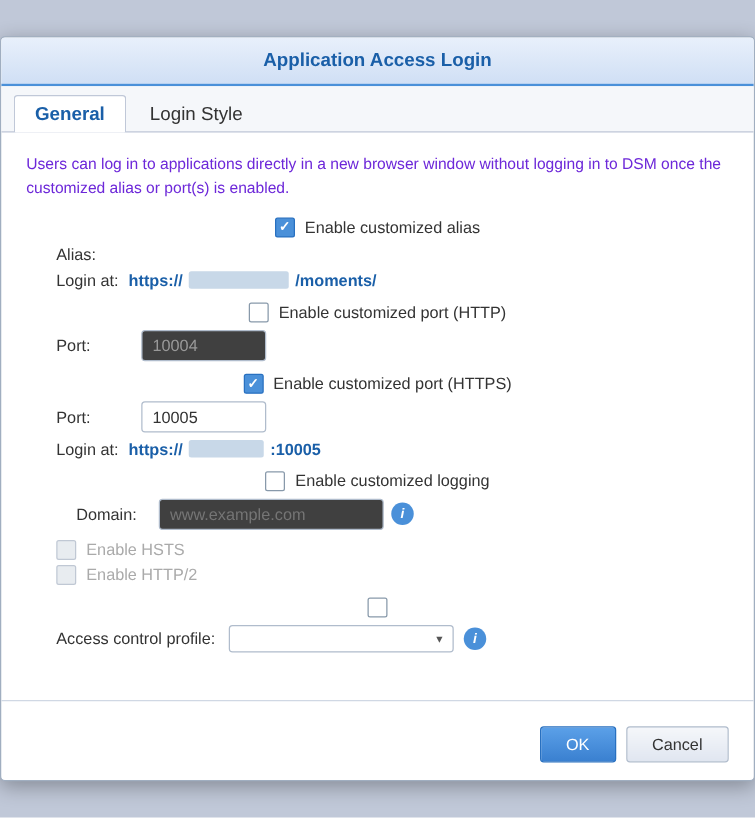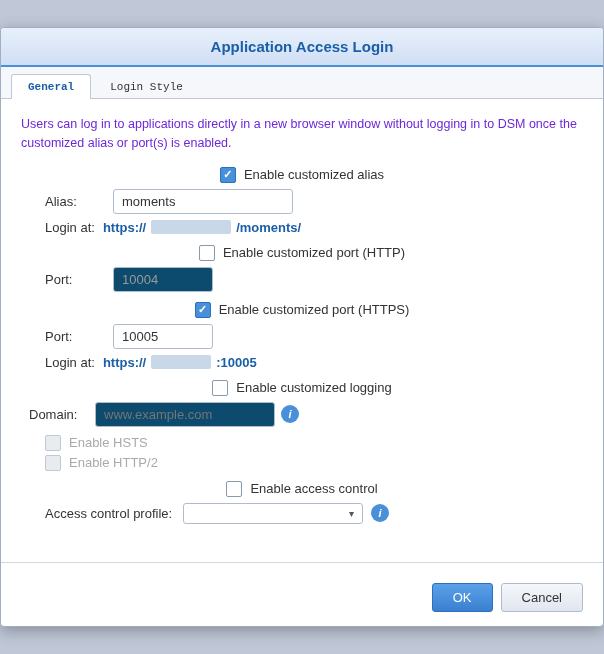--- a/index.html
+++ b/index.html
@@ -36,26 +36,25 @@
       padding: 0 10px;
       gap: 2px;
       padding-top: 6px;
     }
     .tab {
       padding: 6px 16px;
       cursor: pointer;
       border: 1px solid transparent;
       border-bottom: none;
       border-radius: 3px 3px 0 0;
-      font-size: 11px;
+      font-size: 15px;
       color: #333;
       background: transparent;
       position: relative;
       bottom: -1px;
-      font-family: Liberation Mono, monospace;
     }
     .tab.active {
       background: #fff;
       border-color: #c0c8d8;
       border-bottom-color: #fff;
       color: #1a5fa8;
       font-weight: bold;
     }
     .content {
       padding: 16px 20px;
@@ -96,29 +95,29 @@
     .field-input {
       border: 1px solid #b0bccc;
       border-radius: 3px;
       padding: 4px 8px;
       font-size: 13px;
       color: #333;
       background: #fff;
       width: 180px;
     }
     .field-input:disabled {
-      background: #0c4a6e;
+      background: #404040;
       color: #999;
     }
     .field-input.narrow {
       width: 100px;
     }
     .login-at-row {
       display: flex;
-      align-items: flex-start;
+      align-items: center;
       gap: 4px;
       margin-left: 24px;
       margin-bottom: 8px;
       font-size: 13px;
     }
     .login-at-label {
       color: #333;
       margin-right: 4px;
     }
     .login-link {
@@ -163,21 +162,21 @@
     }
     .custom-checkbox.disabled {
       background: #e8ecf0;
       border-color: #c0c8d4;
       cursor: default;
     }
     .domain-row {
       display: flex;
       align-items: center;
       gap: 6px;
-      margin-left: 8px;
+      margin-left: 40px;
       margin-bottom: 8px;
     }
     .info-icon {
       width: 18px;
       height: 18px;
       border-radius: 50%;
       background: #4a90d9;
       color: #fff;
       display: inline-flex;
       align-items: center;
@@ -274,21 +273,20 @@
     <p class="description">Users can log in to applications directly in a new browser window without logging in to DSM once the customized alias or port(s) is enabled.</p>
 
     <div class="section">
       <div class="checkbox-row">
         <div class="custom-checkbox checked">
         </div>
         <label>Enable customized alias</label>
       </div>
       <div class="field-row">
         <span class="field-label">Alias:</span>
-        <input type="text" class="field-input" value="moments" style="">
       </div>
       <div class="login-at-row">
         <span class="login-at-label">Login at:</span>
         <a class="login-link" href="#">https://</a>
           <span class="redacted-box"></span>
           <a class="login-link" href="#">/moments/</a>
       </div>
     </div>
 
     <div class="section">
@@ -335,21 +333,20 @@
       </div>
       <div class="sub-checkbox-row">
         <div class="custom-checkbox disabled"></div>
         <label style="color:#aaa;">Enable HTTP/2</label>
       </div>
     </div>
 
     <div class="section">
       <div class="checkbox-row">
         <div class="custom-checkbox"></div>
-        <label>Enable access control</label>
       </div>
       <div class="dropdown-row">
         <span class="field-label" style="min-width:130px;">Access control profile:</span>
         <div class="dropdown">
           <span class="dropdown-arrow">▾</span>
         </div>
         <span class="info-icon">i</span>
       </div>
     </div>
 

